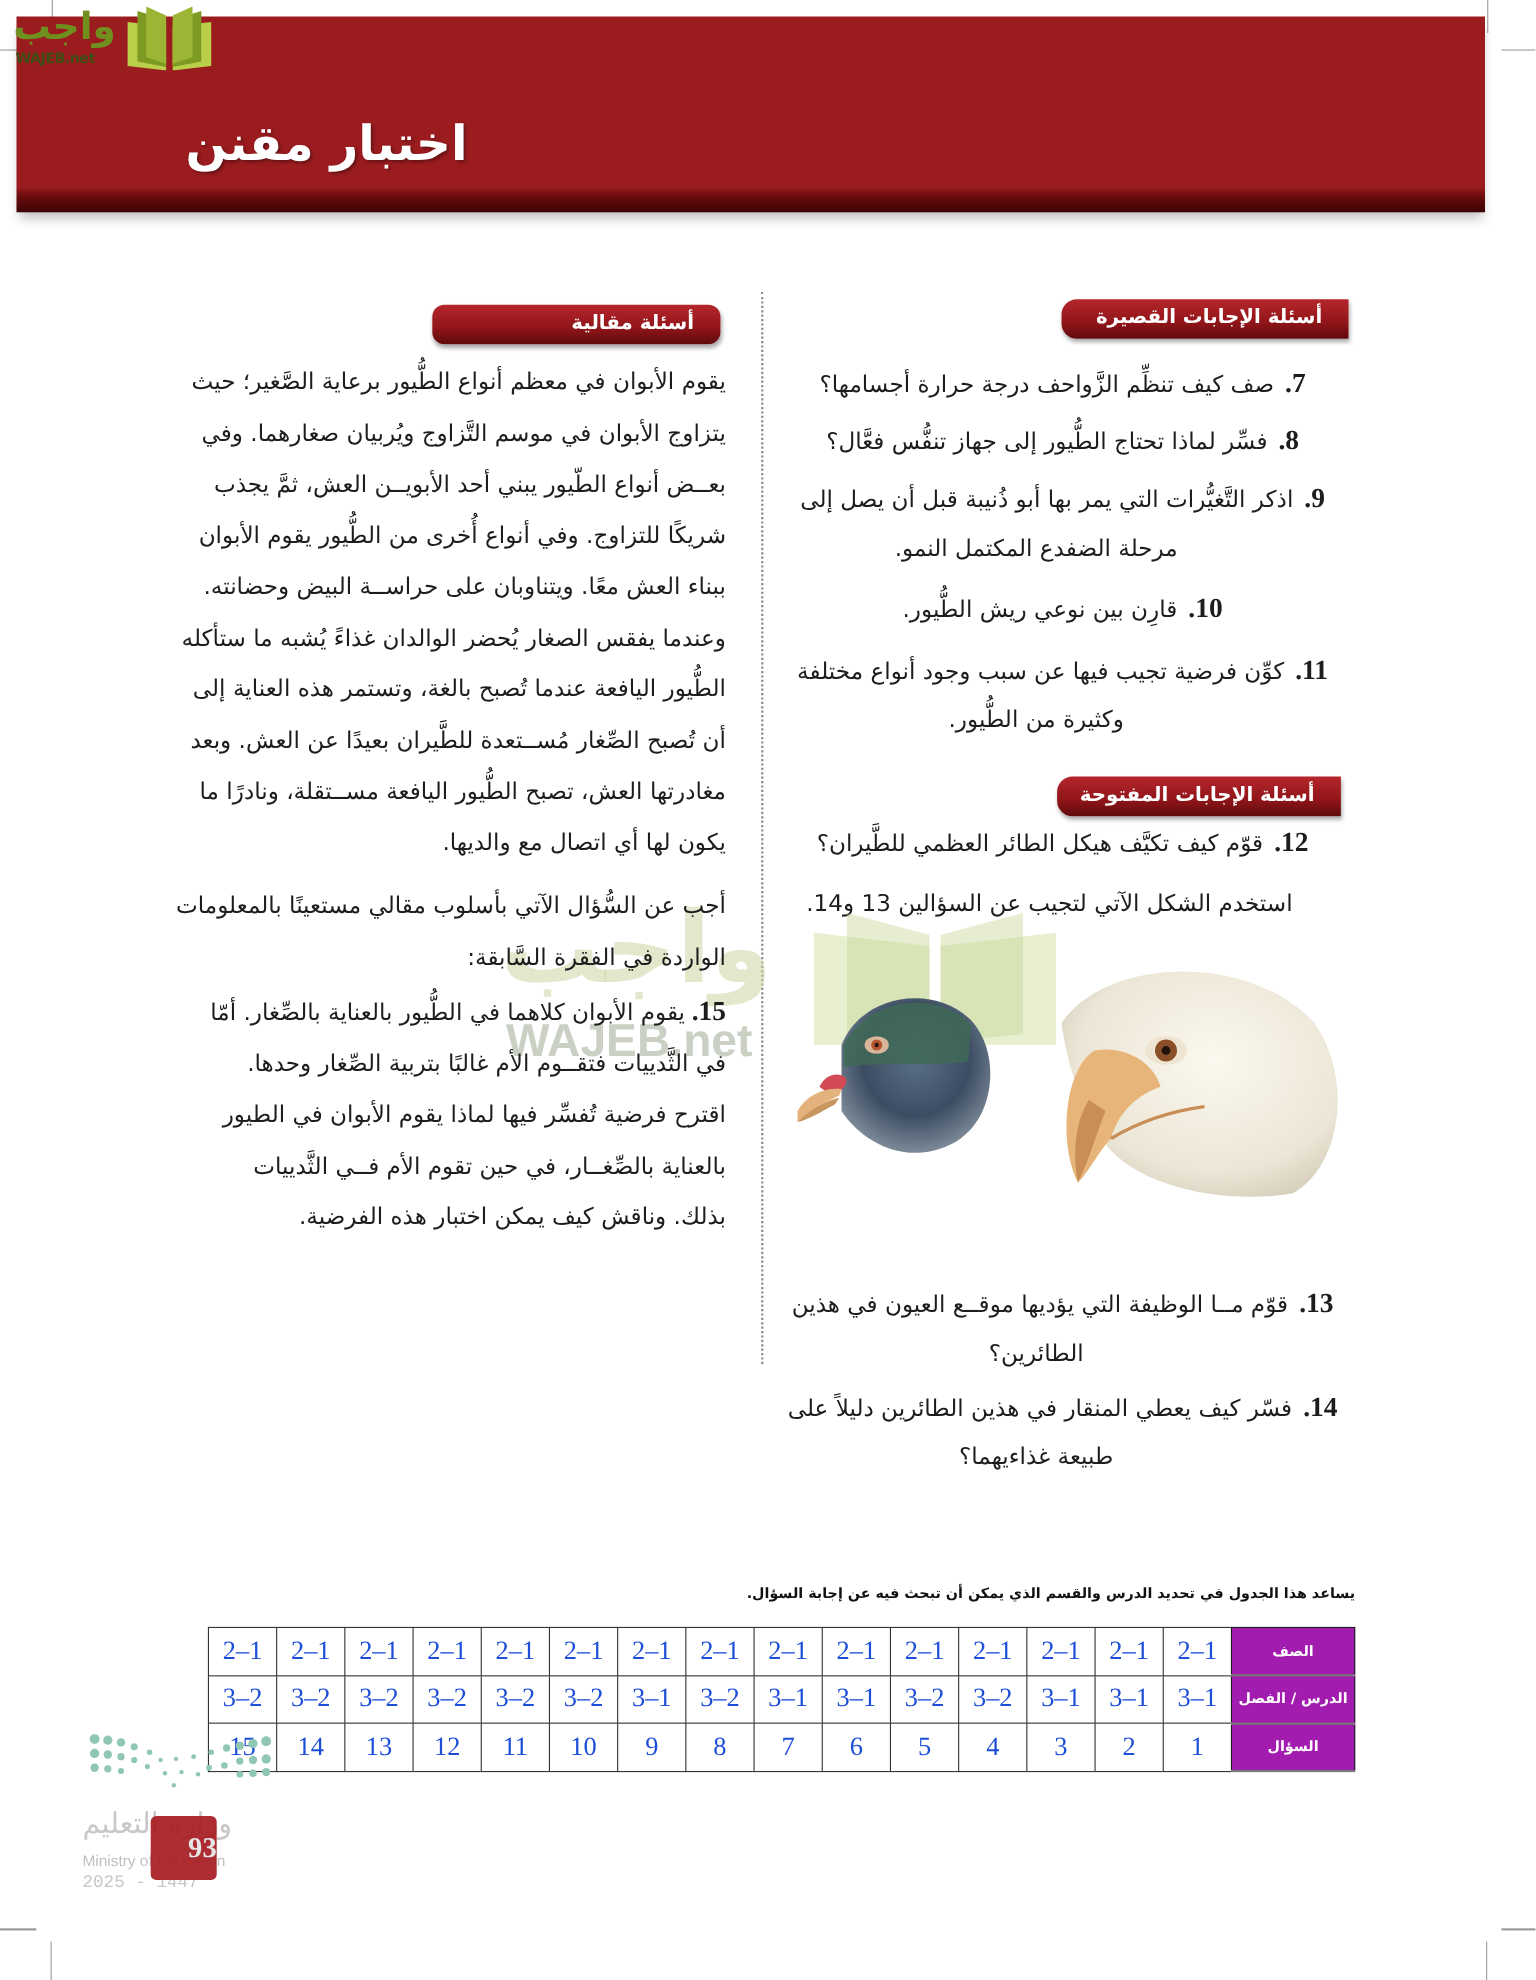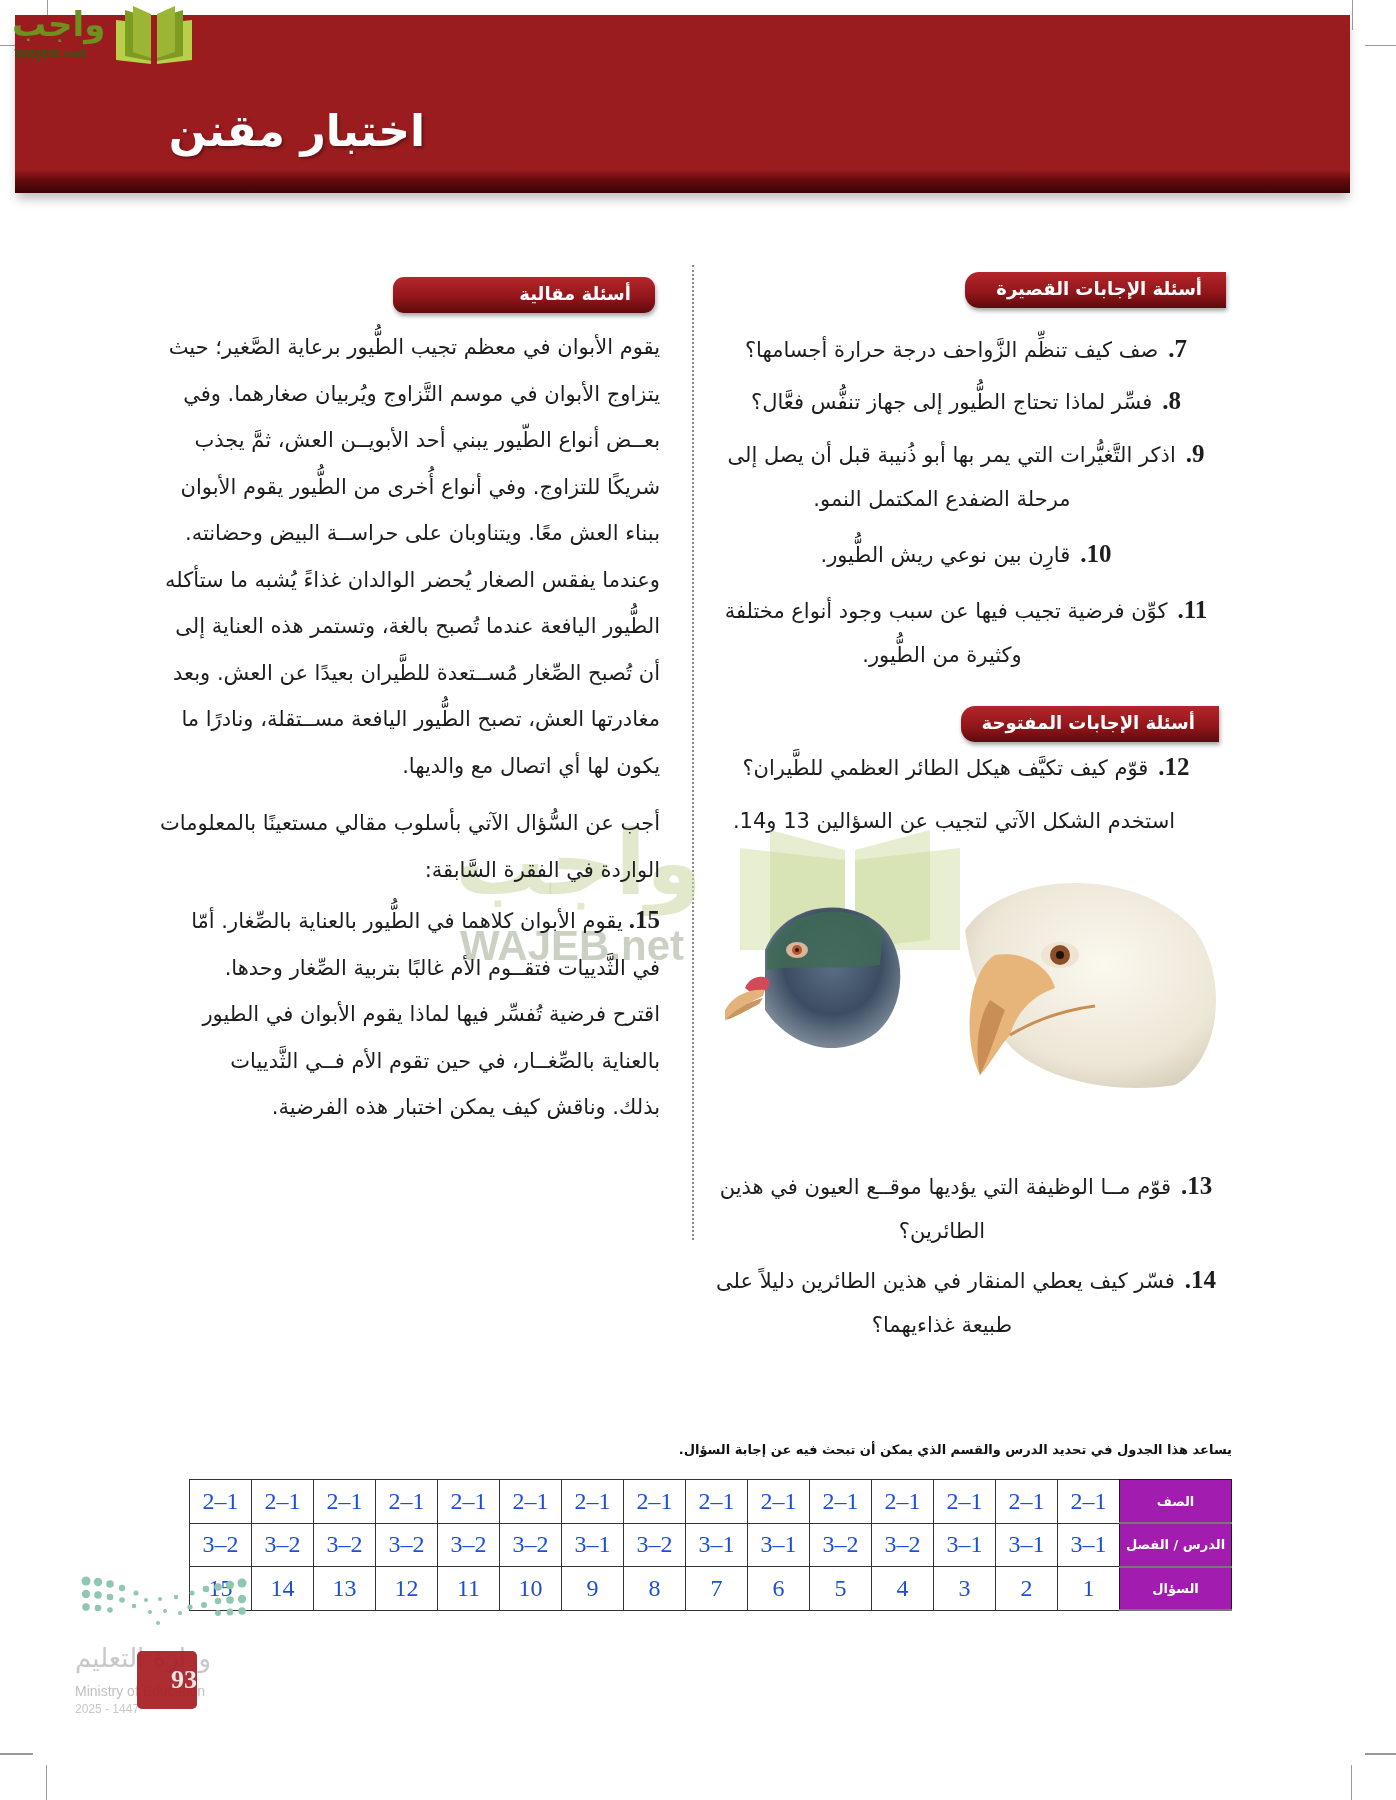--- a/index.html
+++ b/index.html
@@ -53,21 +53,21 @@
   .caption { position: absolute; left: 640px; top: 1442px; width: 592px; text-align: right; font-size: 13px; font-weight: bold; color: #111; }
   table.ref { position: absolute; left: 189px; top: 1479px; width: 1043px; border-collapse: collapse; direction: rtl; }
   table.ref td { border: 1.5px solid #333; height: 43.5px; text-align: center; font-family: "Liberation Serif", serif; font-size: 24px; color: #1d4ed8; width: 62px; direction: ltr; }
   table.ref td.hdr { background: #a21caf; color: #fff; font-family: "DejaVu Sans", sans-serif; font-weight: bold; font-size: 13px; width: 112px; border-color: #1c1c1c; border-bottom: 2px solid #777; direction: rtl; }
 
   
   .moe { position: absolute; left: 75px; top: 1575px; width: 175px; height: 150px; }
   .moe .dots { position: absolute; left: 5px; top: 0; width: 170px; height: 60px; }
   .moe .ar { position: absolute; left: 0; top: 68px; width: 170px; text-align: left; font-size: 26px; color: #c8c8c8; }
   .moe .en { position: absolute; left: 0; top: 108px; font-size: 14px; color: #c0c0c0; direction: ltr; font-family: "Liberation Sans", sans-serif; }
-  .moe .yr { position: absolute; left: 0; top: 127px; font-size: 12px; color: #c8c8c8; direction: ltr; font-family: Liberation Sans, sans-serif; }
+  .moe .yr { position: absolute; left: 0; top: 127px; font-size: 16px; color: #c8c8c8; direction: ltr; font-family: Liberation Mono, monospace; }
   .page-num {
     position: absolute; left: 137px; top: 1651px; width: 60px; height: 58px; background: #a81e23; border-radius: 5px;
     color: #e5e5e5; font-family: "Liberation Serif", serif; font-weight: bold; font-size: 26px; line-height: 58px; text-align: right;
     opacity: 0.93;
   }
 </style>
 </head>
 <body>
 
 <div class="crop-mark" style="left:47px;top:0;width:1px;height:42px;"></div>
@@ -174,21 +174,21 @@
   <span class="line2">الطائرين؟</span>
 </div>
 <div class="q" style="right:170px;top:1258px;width:520px;line-height:44px;">
   <span class="num">14.</span><span>فسّر كيف يعطي المنقار في هذين الطائرين دليلاً على</span>
   <span class="line2">طبيعة غذاءيهما؟</span>
 </div>
 
 <div class="sec-tab" style="left:393px;top:277px;width:262px;border-radius:11px;">أسئلة مقالية</div>
 
 <div class="para" style="left:145px;top:324px;width:515px;">
-  <span>يقوم الأبوان في معظم تجيب الطُّيور برعاية الصَّغير؛ حيث</span>
+  <span>يقوم الأبوان في معظم أنواع الطُّيور برعاية الصَّغير؛ حيث</span>
   <span>يتزاوج الأبوان في موسم التَّزاوج ويُربيان صغارهما. وفي</span>
   <span>بعــض أنواع الطّيور يبني أحد الأبويــن العش، ثمَّ يجذب</span>
   <span>شريكًا للتزاوج. وفي أنواع أُخرى من الطُّيور يقوم الأبوان</span>
   <span>ببناء العش معًا. ويتناوبان على حراســة البيض وحضانته.</span>
   <span>وعندما يفقس الصغار يُحضر الوالدان غذاءً يُشبه ما ستأكله</span>
   <span>الطُّيور اليافعة عندما تُصبح بالغة، وتستمر هذه العناية إلى</span>
   <span>أن تُصبح الصِّغار مُســتعدة للطَّيران بعيدًا عن العش. وبعد</span>
   <span>مغادرتها العش، تصبح الطُّيور اليافعة مســتقلة، ونادرًا ما</span>
   <span>يكون لها أي اتصال مع والديها.</span>
 </div>

